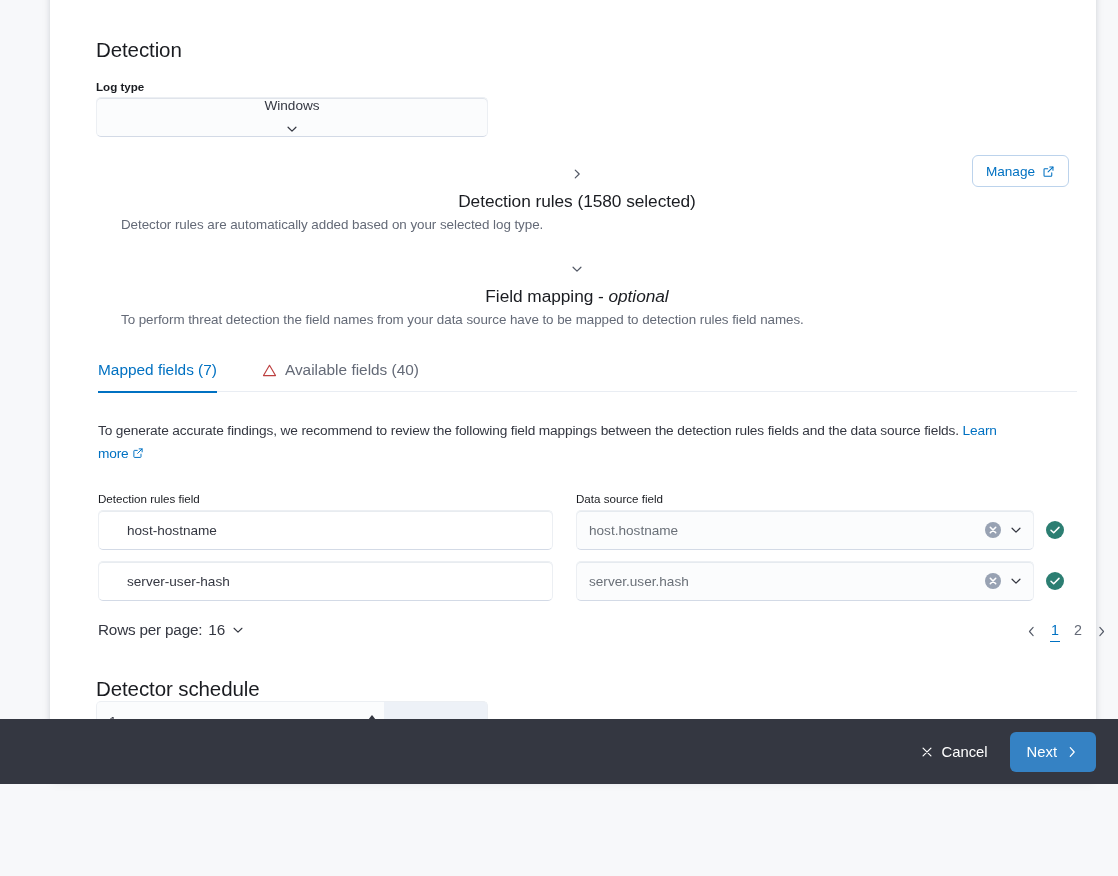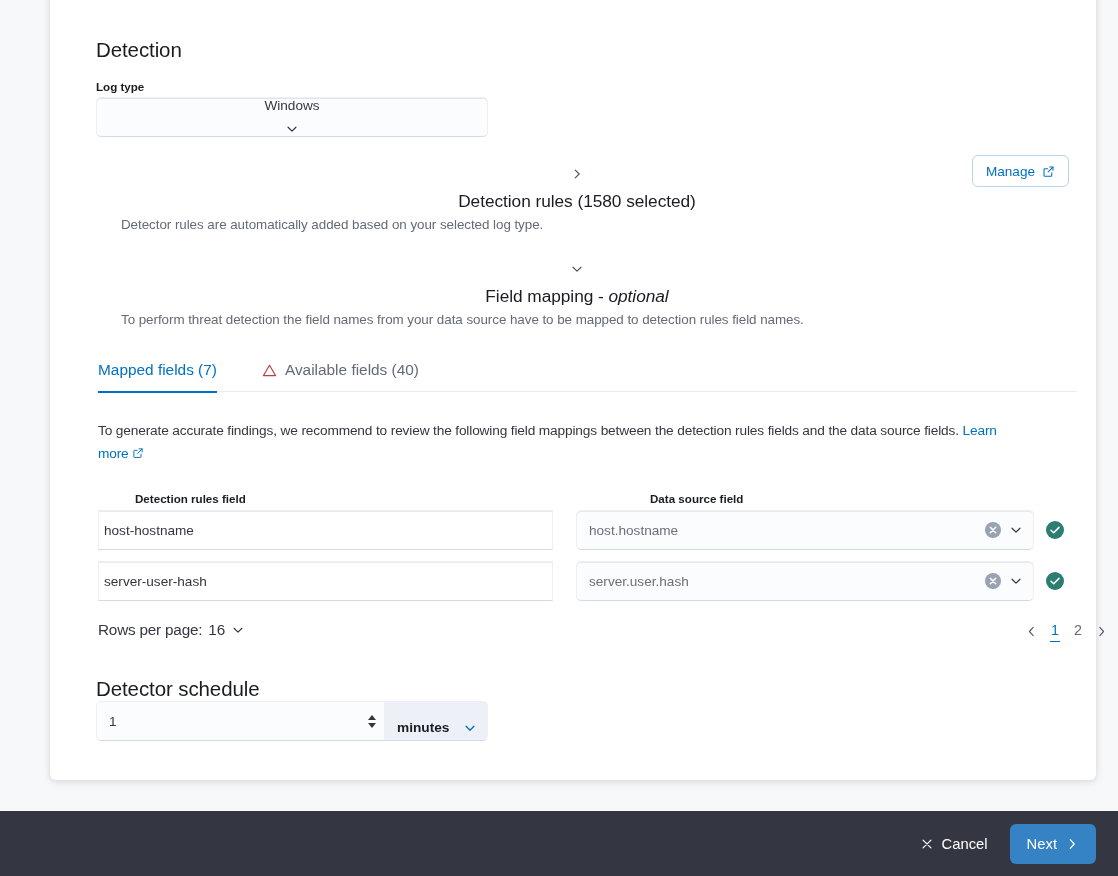--- a/index.html
+++ b/index.html
@@ -3,21 +3,21 @@
 <meta charset="utf-8">
 <style>
   * { box-sizing: border-box; margin: 0; padding: 0; }
   html, body {
     width: 1118px; height: 876px;
     background: #f7f8fa;
     font-family: "Liberation Sans", sans-serif;
     -webkit-font-smoothing: antialiased;
     overflow: hidden;
   }
-  .page { position: relative; width: 1118px; height: 876px; }
+  .page { position: relative; width: 1118px; height: 784px; }
 
   
   .panel {
     position: absolute;
     left: 50px; top: -40px;
     width: 1046px;
     height: 820px;
     background: #ffffff;
     border-radius: 6px;
     box-shadow: 0 1px 5px rgba(26,39,54,.12), 0 3px 12px rgba(26,39,54,.06);
@@ -141,44 +141,43 @@
     text-decoration: none;
     cursor: pointer;
   }
   .link .ext-icon { display: inline-block; vertical-align: -1px; margin-left: 3px; }
 
   
   .map-table { margin: 27px 0 0 21px; width: 1010px; }
   .map-head { display: flex; }
   .col-head {
     font-size: 11.6px;
-    font-weight: bold;
+    font-weight: normal;
     color: #1a1c21;
     margin-bottom: 5px;
-    margin-left: 37px;
   }
   .col-a { width: 455px; }
   .col-gap { width: 23px; }
   .col-b { width: 458px; }
   .map-row {
     display: flex;
     align-items: center;
     margin-bottom: 11px;
   }
   .txt-input {
     width: 455px;
     height: 40px;
     border: 1px solid #eceff3;
     border-bottom: 1px solid #d3dae6;
-    border-radius: 0;
+    border-radius: 5px;
     background: #ffffff;
     font-family: "Liberation Sans", sans-serif;
     font-size: 13.6px;
     color: #343741;
-    padding: 0 5px;
+    padding: 0 28px;
     box-shadow: 0 1px 0 0 rgba(190,200,213,.35) inset;
   }
   .combo {
     width: 458px;
     height: 40px;
     background: #fbfcfd;
     border: 1px solid #eceff3;
     border-bottom: 1px solid #d3dae6;
     border-radius: 5px;
     display: flex;

